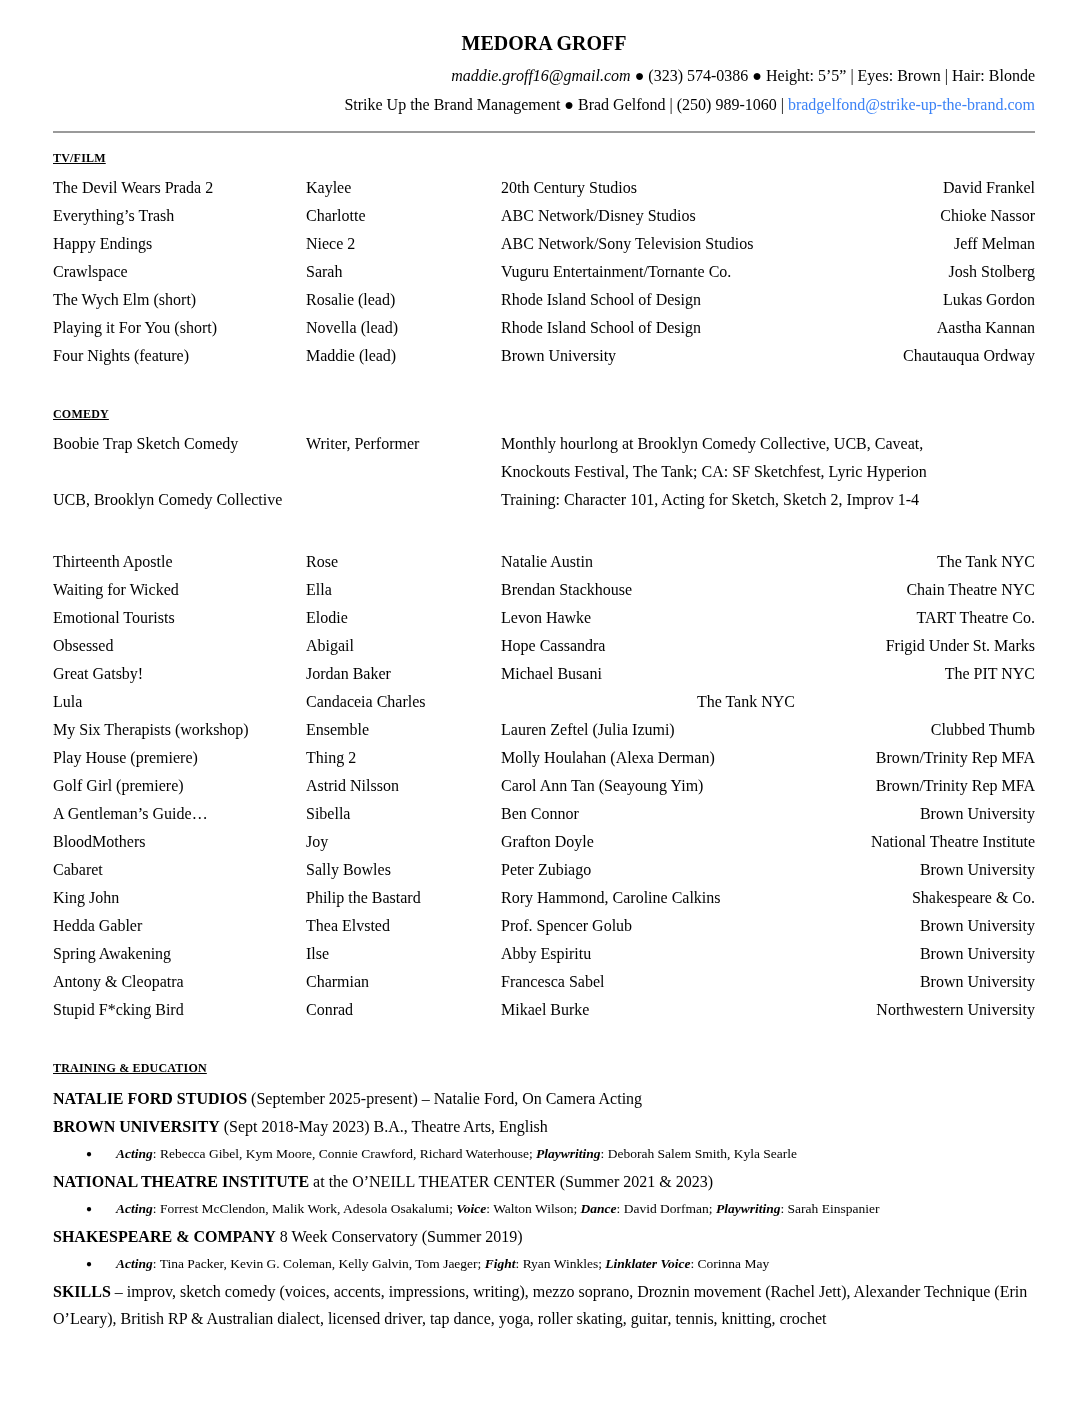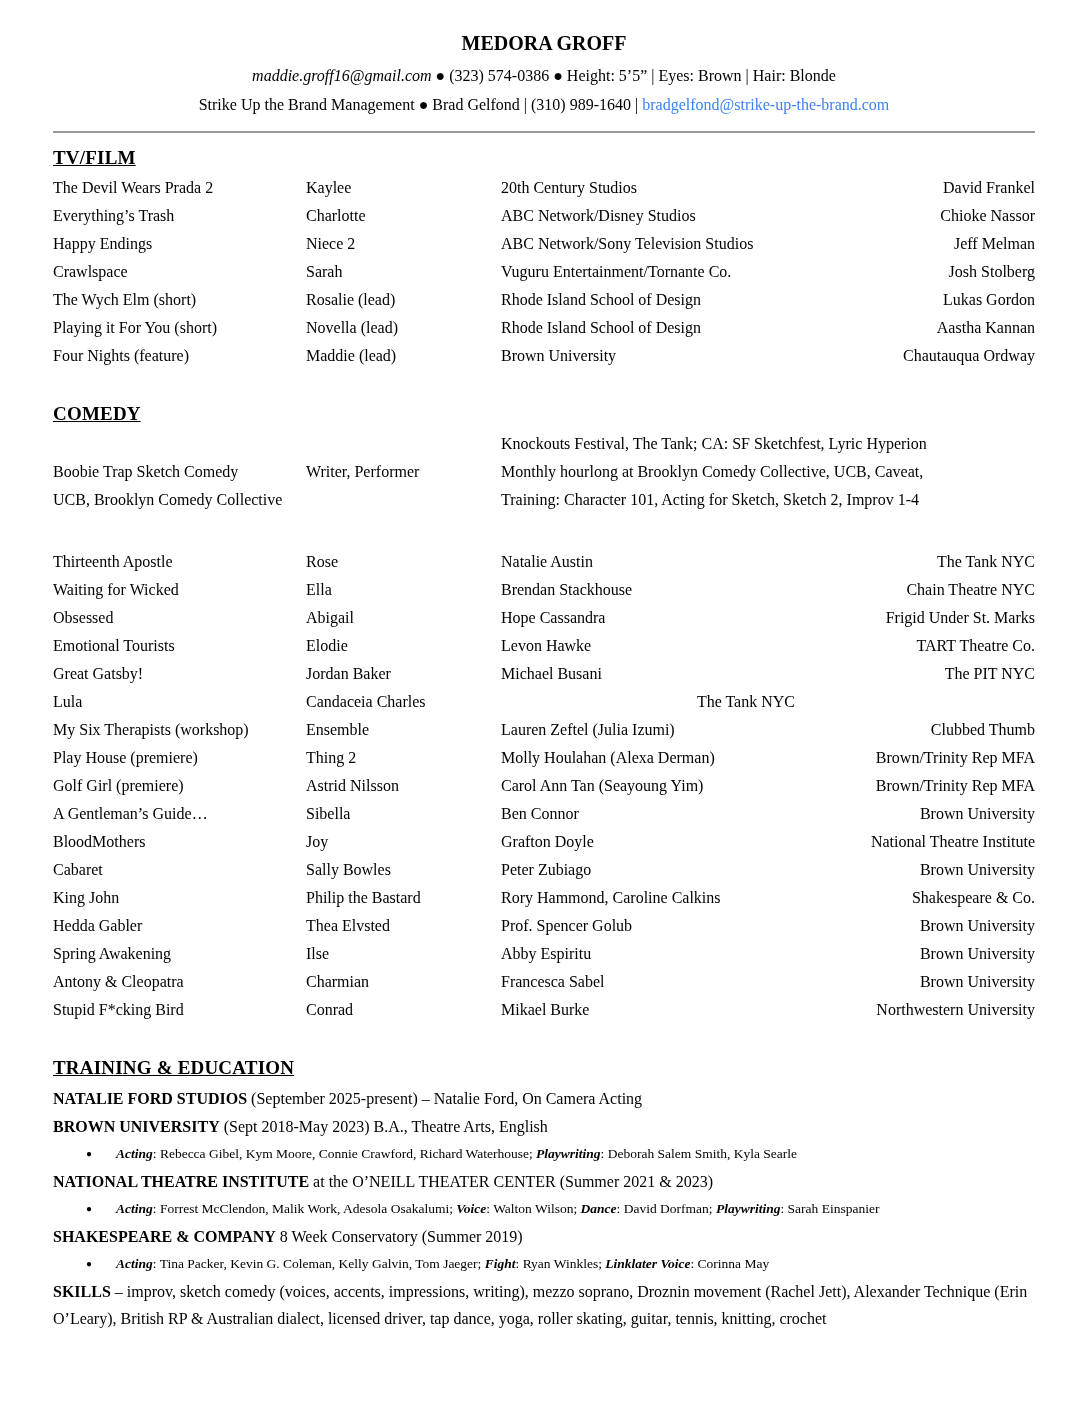--- a/index.html
+++ b/index.html
@@ -4,28 +4,28 @@
 <style>
   html,body{margin:0;padding:0;background:#fff;}
   body{
     width:1088px;height:1408px;overflow:hidden;color:#000;
     font-family:"Liberation Serif","DejaVu Serif",serif;font-size:16px;
   }
   .page{padding:30px 53px 0 53px;box-sizing:border-box;}
   
   .masthead{text-align:center;}
   .name{font-size:20px;font-weight:bold;margin:0 0 5px 0;line-height:26px;}
-  .contact-line{margin:0;line-height:29px;font-size:16px;}
+  .contact-line{margin:0;line-height:29px;font-size:16px;text-align:right;}
   .it{font-style:italic;}
   .link{color:#3b82f6;text-decoration:none;cursor:pointer;}
   .rule{border:none;height:2px;background:#9a9a9a;margin:12px 0 0 0;}
   
   section{margin-top:34px;}
   section.first{margin-top:15px;}
-  h2{font-size:19px;font-weight:bold;text-decoration:underline;margin:0;line-height:20px;letter-spacing:.2px;}
+  h2{font-size:12px;font-weight:bold;text-decoration:underline;margin:0;line-height:20px;letter-spacing:.2px;}
   .credits{margin-top:6px;}
   .credit-row{display:grid;grid-template-columns:253px 195px 1fr 240px;line-height:28px;}
   .credit-row span{white-space:nowrap;overflow:visible;}
   .c4{text-align:right;}
   .comedy-row{display:grid;grid-template-columns:253px 195px 1fr;line-height:28px;}
   
   .training{margin-top:7px;}
   .training p{margin:0;line-height:27.5px;}
   .bold{font-weight:bold;text-align:center;}
   .bi{font-weight:bold;font-style:italic;}
@@ -36,21 +36,21 @@
   .skills-title{font-weight:bold;}
 </style>
 </head>
 <body>
 
 <div class="page">
 
   <div class="masthead">
     <h1 class="name">MEDORA GROFF</h1>
     <p class="contact-line"><span class="it">maddie.groff16@gmail.com</span><span> ● (323) 574-0386 ● Height: 5’5” | Eyes: Brown | Hair: Blonde</span></p>
-    <p class="contact-line"><span>Strike Up the Brand Management ● Brad Gelfond | (310) 989-1640 | </span><a class="link">bradgelfond@strike-up-the-brand.com</a></p>
+    <p class="contact-line"><span>Strike Up the Brand Management ● Brad Gelfond | (250) 989-1060 | </span><a class="link">bradgelfond@strike-up-the-brand.com</a></p>
   </div>
 
   <hr class="rule">
 
   <section class="first">
     <h2>TV/FILM</h2>
     <div class="credits">
 
         <div class="credit-row">
           <span class="c1">The Devil Wears Prada 2</span>
@@ -101,29 +101,29 @@
           <span class="c4">Chautauqua Ordway</span>
         </div>
       </div>
   </section>
 
   <section>
     <h2>COMEDY</h2>
     <div class="credits">
 
         <div class="comedy-row">
+          <span class="c1">Boobie Trap Sketch Comedy</span>
+          <span class="c2">Writer, Performer</span>
+          <span class="c3">Monthly hourlong at Brooklyn Comedy Collective, UCB, Caveat,</span>
+        </div>
+
+        <div class="comedy-row">
           <span class="c1"></span>
           <span class="c2"></span>
           <span class="c3">Knockouts Festival, The Tank; CA: SF Sketchfest, Lyric Hyperion</span>
-        </div>
-
-        <div class="comedy-row">
-          <span class="c1">Boobie Trap Sketch Comedy</span>
-          <span class="c2">Writer, Performer</span>
-          <span class="c3">Monthly hourlong at Brooklyn Comedy Collective, UCB, Caveat,</span>
         </div>
 
         <div class="comedy-row">
           <span class="c1">UCB, Brooklyn Comedy Collective</span>
           <span class="c2"></span>
           <span class="c3">Training: Character 101, Acting for Sketch, Sketch 2, Improv 1-4</span>
         </div>
       </div>
   </section>
 
@@ -138,34 +138,34 @@
         </div>
 
         <div class="credit-row">
           <span class="c1">Waiting for Wicked</span>
           <span class="c2">Ella</span>
           <span class="c3">Brendan Stackhouse</span>
           <span class="c4">Chain Theatre NYC</span>
         </div>
 
         <div class="credit-row">
+          <span class="c1">Emotional Tourists</span>
+          <span class="c2">Elodie</span>
+          <span class="c3">Levon Hawke</span>
+          <span class="c4">TART Theatre Co.</span>
+        </div>
+
+        <div class="credit-row">
           <span class="c1">Obsessed</span>
           <span class="c2">Abigail</span>
           <span class="c3">Hope Cassandra</span>
           <span class="c4">Frigid Under St. Marks</span>
         </div>
 
         <div class="credit-row">
-          <span class="c1">Emotional Tourists</span>
-          <span class="c2">Elodie</span>
-          <span class="c3">Levon Hawke</span>
-          <span class="c4">TART Theatre Co.</span>
-        </div>
-
-        <div class="credit-row">
           <span class="c1">Great Gatsby!</span>
           <span class="c2">Jordan Baker</span>
           <span class="c3">Michael Busani</span>
           <span class="c4">The PIT NYC</span>
         </div>
 
         <div class="credit-row">
           <span class="c2">Lula</span>
           <span class="c3">Candaceia Charles</span>
           <span class="c4">The Tank NYC</span>

